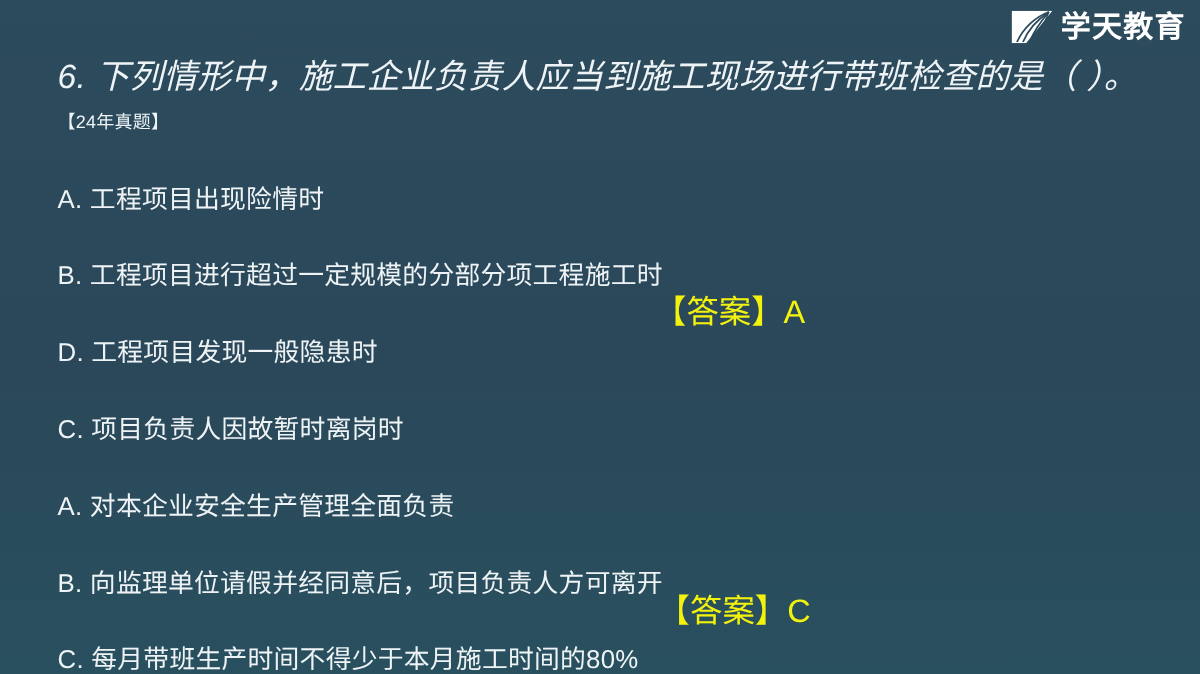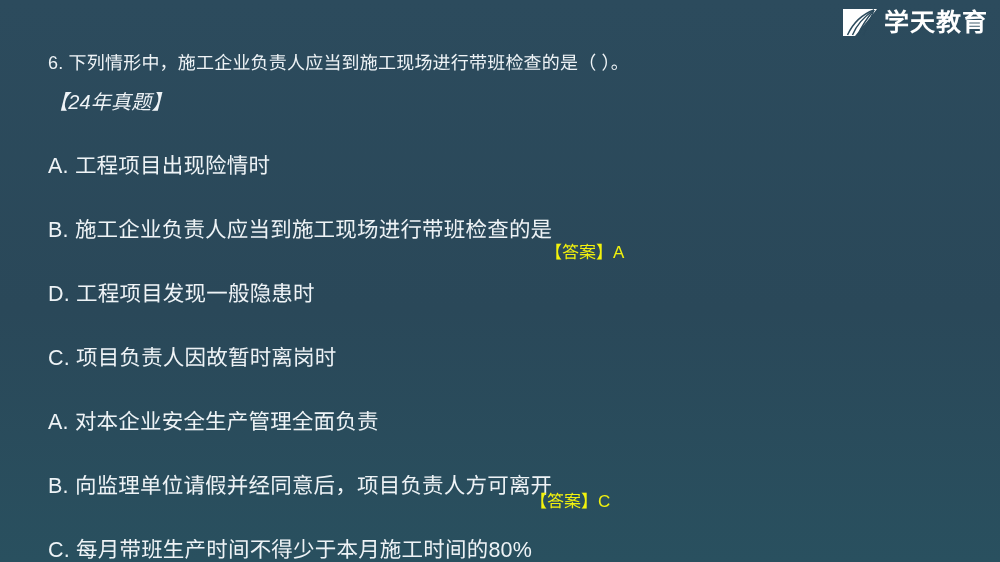--- a/index.html
+++ b/index.html
@@ -50,35 +50,35 @@
     top: 44px;
     width: 918px;
   }
   .line {
     font-size: 21.5px;
     line-height: 39px;
     color: #eef3f6;
     white-space: nowrap;
     letter-spacing: 0.2px;
   }
-  .q-stem { font-size: 18px; }
-  .tag-line { font-size: 20px; font-style: italic; }
+  .q-stem { font-size: 28px; font-style: italic; }
+  .tag-line { font-size: 15px; }
   .opt { font-size: 21.5px; margin-top: 25px; }
   .answer {
     color: #f2f20d;
-    font-size: 17px;
+    font-size: 27px;
     margin-left: 0;
     white-space: nowrap;
   }
   .answer .letter {
     font-family: "Liberation Sans", sans-serif;
     letter-spacing: 0.5px;
   }
   .ans-pos-a { position: absolute; left: 545px; top: 238px; }
-  .ans-pos-c { position: absolute; left: 530px; top: 487px; }
+  .ans-pos-c { position: absolute; left: 548px; top: 487px; }
 
   .q7-block { margin-top: 8px; }
 </style>
 </head>
 <body>
 
 <div id="slide">
 
   <div id="brand">
     <svg class="mark" viewBox="0 0 34 27" aria-hidden="true">
@@ -89,21 +89,21 @@
       <path d="M31 1 C28 9, 24 17, 20.5 26" stroke="#2b4a5c" stroke-width="1.2" fill="none"></path>
     </svg>
     <span class="brand-text">学天教育</span>
   </div>
 
   <div id="content">
 
     <div class="line q-stem">6. 下列情形中，施工企业负责人应当到施工现场进行带班检查的是（    ）。</div>
     <div class="line tag-line">【24年真题】</div>
     <div class="line opt">A. 工程项目出现险情时</div>
-    <div class="line opt">B. 施工企业负责人应当到施工现场进行带班检查的是</div>
+    <div class="line opt">B. 工程项目进行超过一定规模的分部分项工程施工时</div>
     <div class="line opt">D. 工程项目发现一般隐患时</div>
     <div class="line opt">C. 项目负责人因故暂时离岗时</div>
 
     <div class="q7-block">
       <div class="line opt">A. 对本企业安全生产管理全面负责</div>
       <div class="line opt">B. 向监理单位请假并经同意后，项目负责人方可离开</div>
       <div class="line opt">C. 每月带班生产时间不得少于本月施工时间的80%</div>
       <div class="line opt">场带班</div>
     </div>
   </div>

